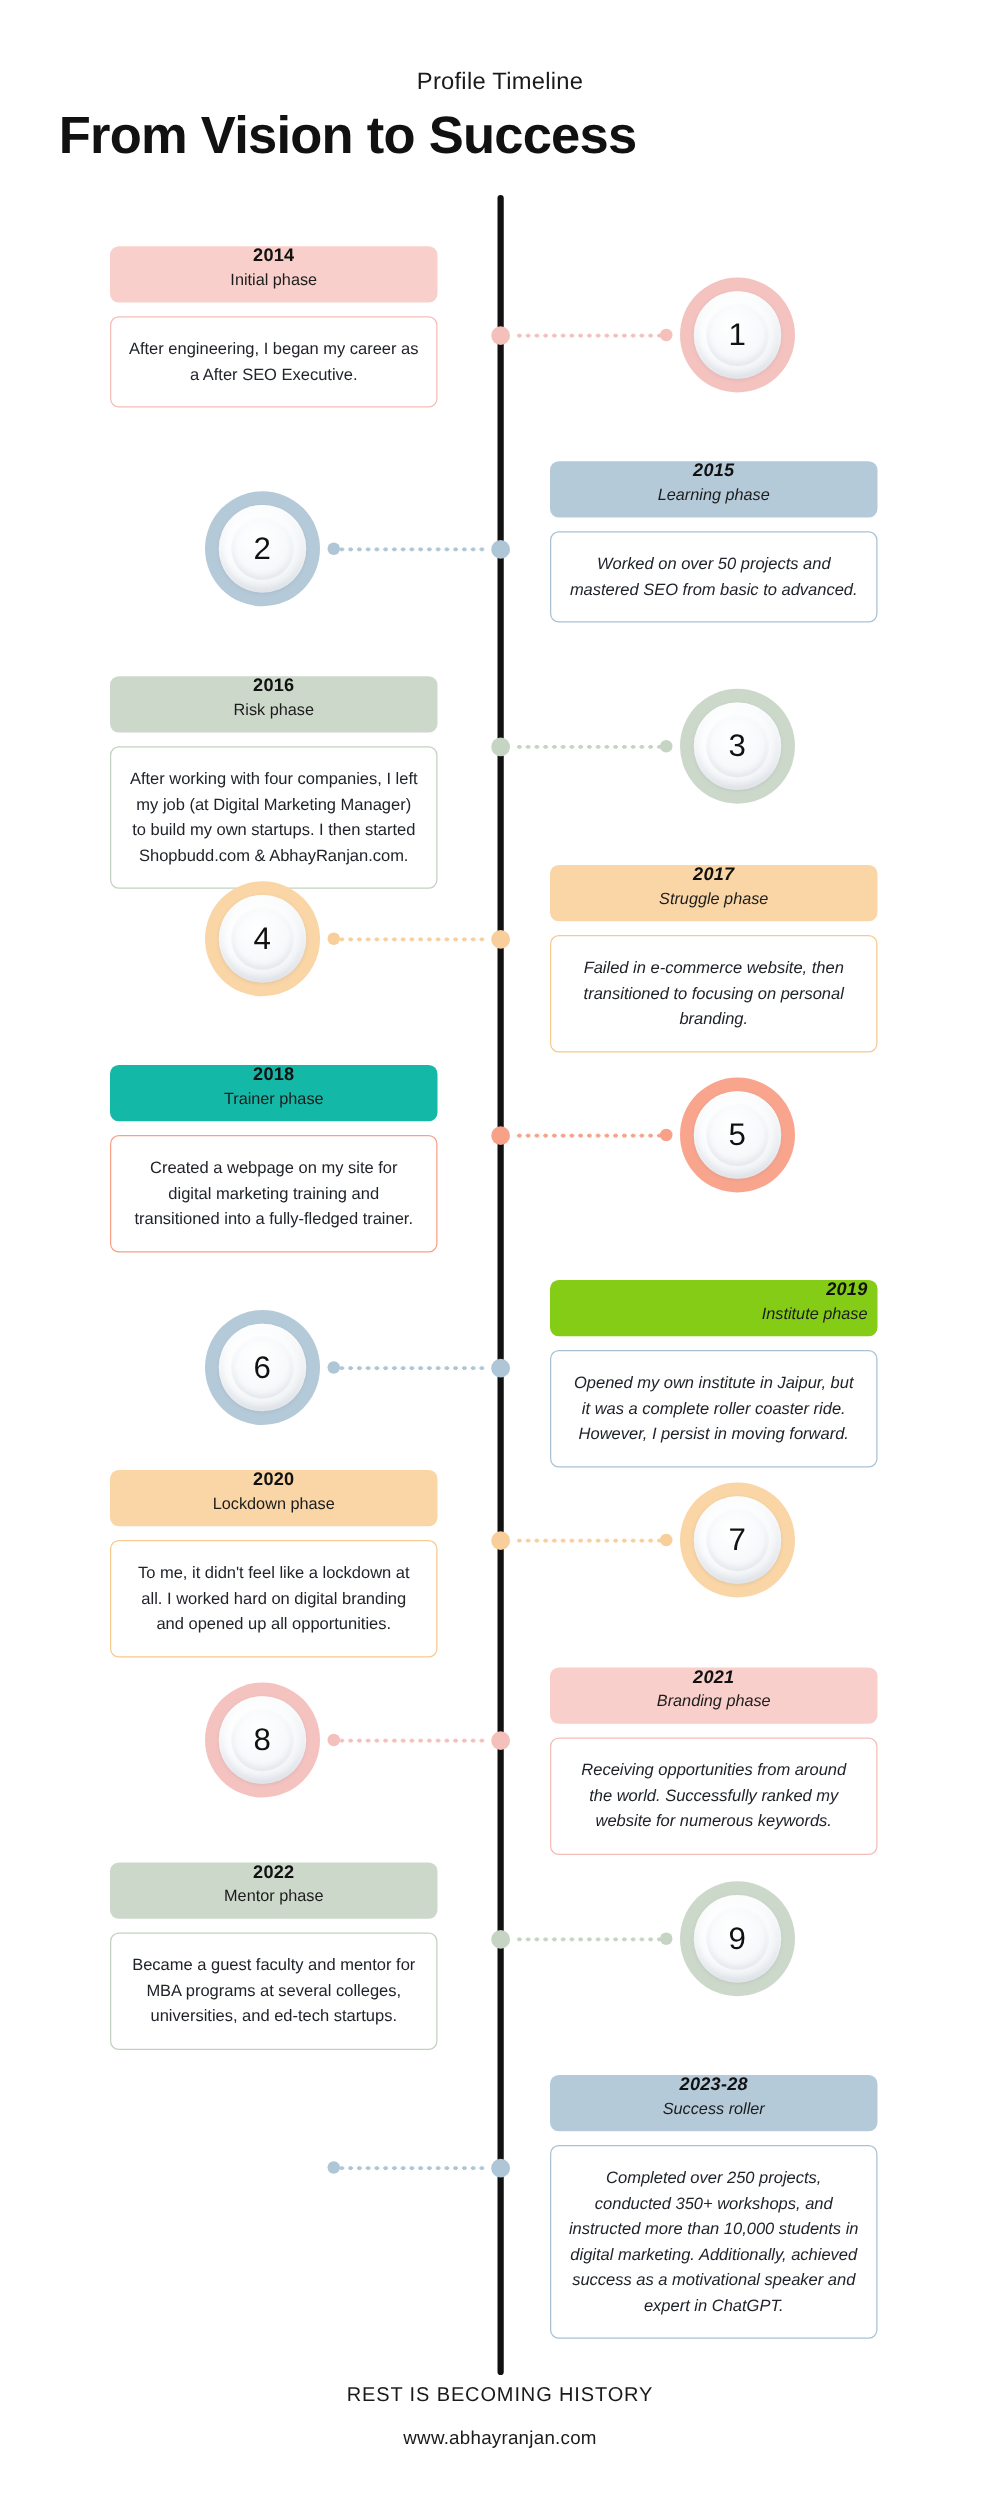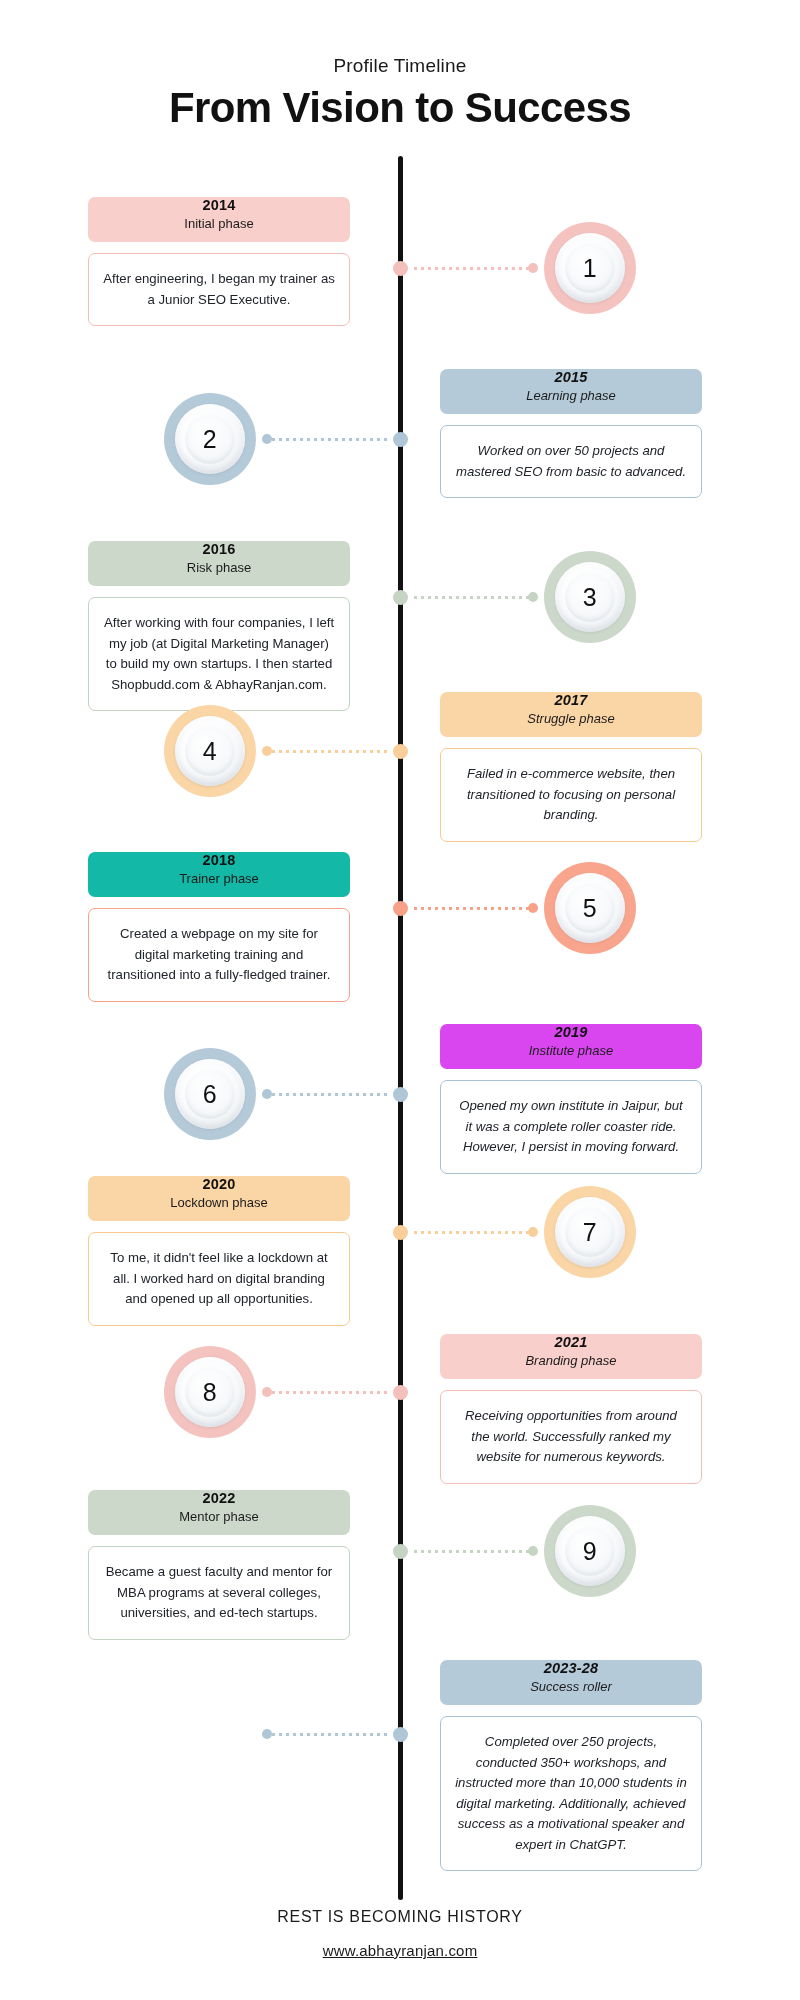--- a/index.html
+++ b/index.html
@@ -12,22 +12,22 @@
   #page { position: relative; width: 672px; height: 2000px; }
 
   
   .kicker {
     position: absolute; top: 55px; left: 0; width: 800px;
     text-align: center; font-size: 19px; color: #1a1a1a;
     letter-spacing: .2px; font-weight: 400;
   }
   .headline {
     position: absolute; top: 84px; left: 0; width: 800px;
-    text-align: center; font-size: 42px; font-weight: 700;
-    color: #111111; letter-spacing: -0.6px;
+    text-align: left; font-size: 42px; font-weight: 700;
+    color: #111111; letter-spacing: -0.6px; padding-left: 47px;
   }
 
   
   .spine {
     position: absolute; left: 398px; top: 156px;
     width: 5px; height: 1744px; background: #111111; border-radius: 3px;
   }
 
   
   .row { position: absolute; left: 0; width: 800px; }
@@ -87,41 +87,41 @@
     position: absolute; width: 10px; height: 10px; border-radius: 50%;
   }
 
   
   .foot1 {
     position: absolute; top: 1908px; left: 0; width: 800px; text-align: center;
     font-size: 16px; color: #1a1a1a; letter-spacing: .7px;
   }
   .foot2 {
     position: absolute; top: 1942px; left: 0; width: 800px; text-align: center;
-    font-size: 15px; color: #1a1a1a; letter-spacing: .2px; text-decoration: underline;
+    font-size: 15px; color: #1a1a1a; letter-spacing: .2px;
   }
 </style>
 </head>
 <body>
 
 <div id="page">
 
   <div class="kicker">Profile Timeline</div>
   <div class="headline">From Vision to Success</div>
 
   <div class="spine"></div>
 
   <div id="rows">
       <div class="row" style="top: 197px;">
         <div class="side left">
           <div class="phase-head" style="background: rgb(248, 207, 203);">
             <div class="phase-year">2014</div>
             <div class="phase-name">Initial phase</div>
           </div>
-          <div class="phase-body" style="border-color: rgb(243, 189, 184);">After engineering, I began my trainer as a Junior SEO Executive.</div>
+          <div class="phase-body" style="border-color: rgb(243, 189, 184);">After engineering, I began my career as a After SEO Executive.</div>
         </div>
       </div>
       <div class="row" style="top: 369px;">
         <div class="side right">
           <div class="phase-head" style="background: rgb(181, 202, 217);">
             <div class="phase-year">2015</div>
             <div class="phase-name">Learning phase</div>
           </div>
           <div class="phase-body" style="border-color: rgb(168, 194, 212);">Worked on over 50 projects and mastered SEO from basic to advanced.</div>
         </div>
@@ -148,21 +148,21 @@
         <div class="side left">
           <div class="phase-head" style="background: #14b8a6;">
             <div class="phase-year">2018</div>
             <div class="phase-name">Trainer phase</div>
           </div>
           <div class="phase-body" style="border-color: rgb(247, 161, 137);">Created a webpage on my site for digital marketing training and transitioned into a fully-fledged trainer.</div>
         </div>
       </div>
       <div class="row" style="top: 1024px;">
         <div class="side right">
-          <div class="phase-head" style="background: #d946ef;">
+          <div class="phase-head" style="background: #84cc16; text-align: right;">
             <div class="phase-year">2019</div>
             <div class="phase-name">Institute phase</div>
           </div>
           <div class="phase-body" style="border-color: rgb(168, 194, 212);">Opened my own institute in Jaipur, but it was a complete roller coaster ride. However, I persist in moving forward.</div>
         </div>
       </div>
       <div class="row" style="top: 1176px;">
         <div class="side left">
           <div class="phase-head" style="background: rgb(250, 213, 165);">
             <div class="phase-year">2020</div>

